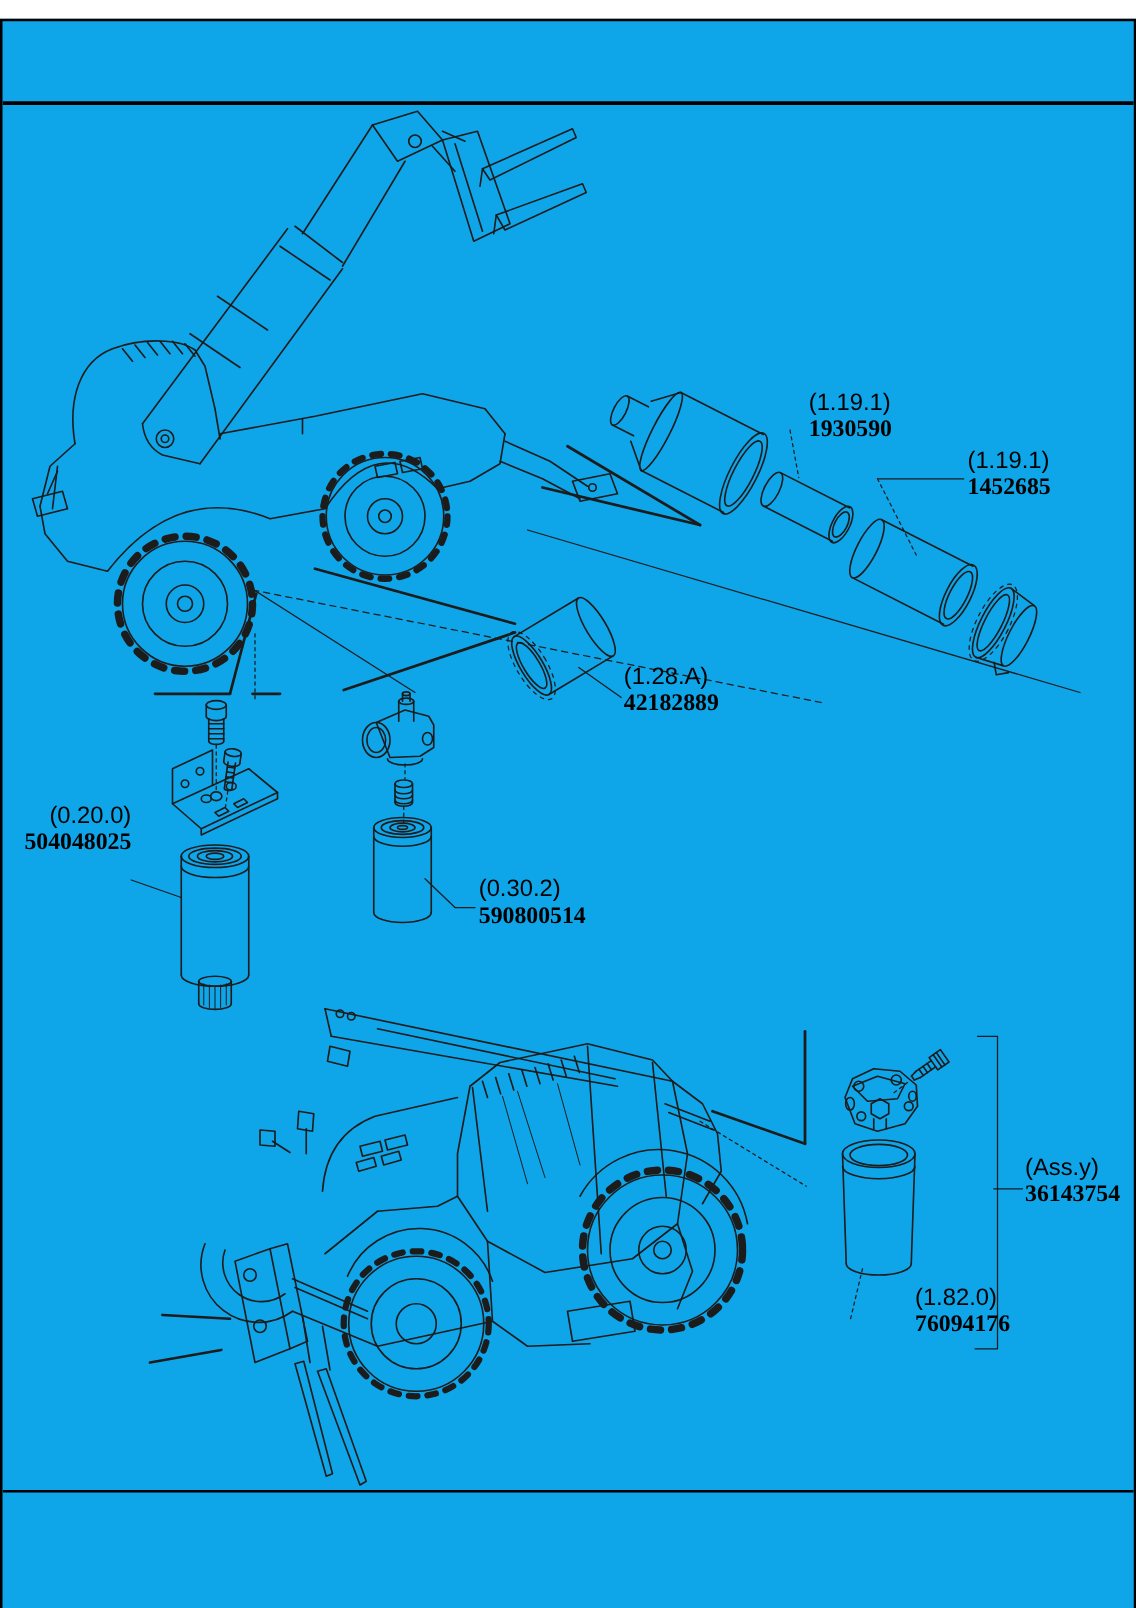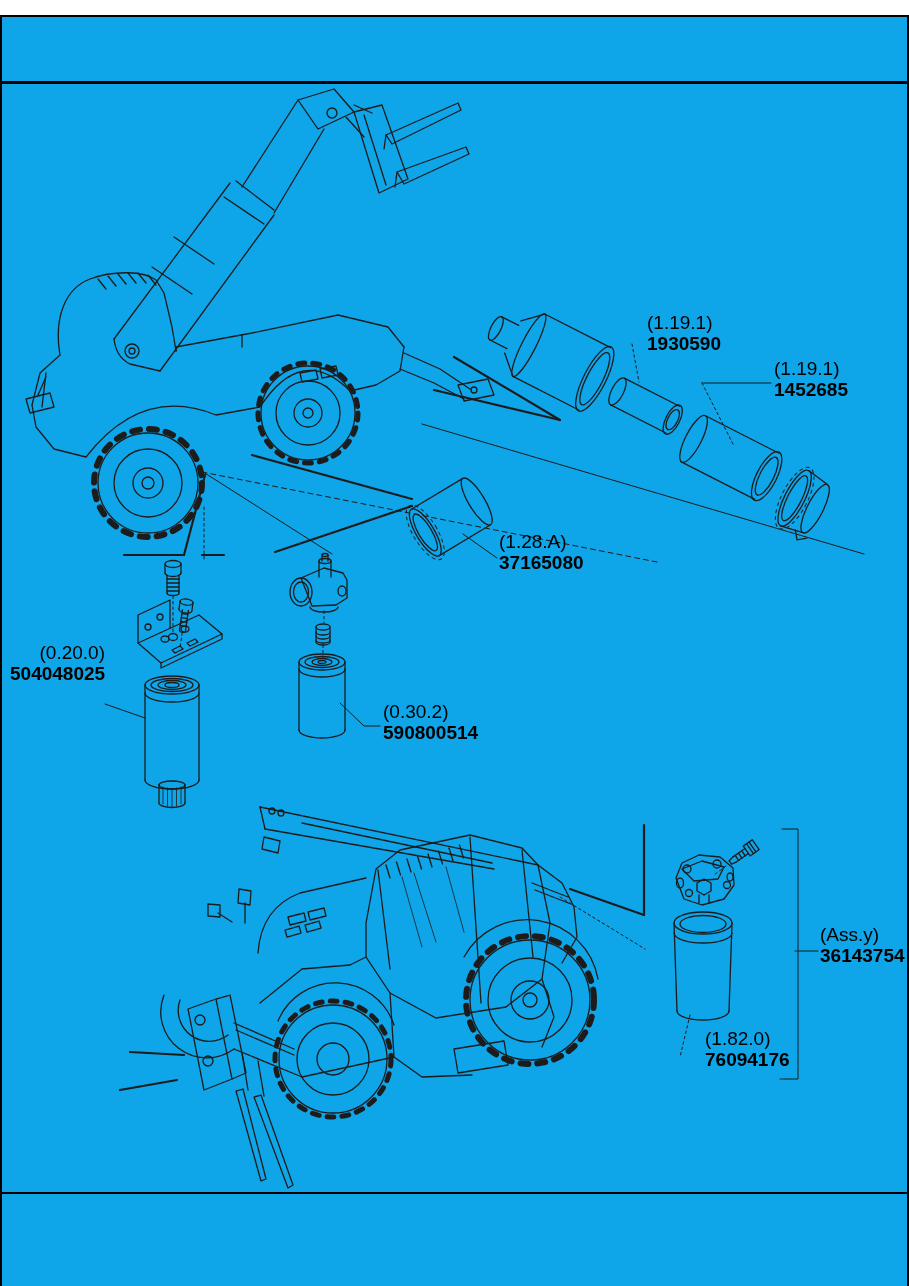--- a/index.html
+++ b/index.html
@@ -15,21 +15,21 @@
   svg.art .w1{stroke-width:1;}
   svg.art .w08{stroke-width:.8;}
   svg.art .w2{stroke-width:2.2;}
   svg.art .dash{stroke-dasharray:5 4;stroke-width:1;}
   svg.art .dot{stroke-dasharray:2.5 3;stroke-width:1;}
   svg.art .tread{stroke-width:6;stroke-dasharray:8 9;}
   svg.art .tread5{stroke-width:5;stroke-dasharray:7 8;}
   svg.art .rib{stroke-dasharray:3 4;stroke-width:1;}
   .label{position:absolute;color:#000;font-size:19px;line-height:21px;white-space:nowrap;}
   .label .ref{display:block;font-weight:normal;}
-  .label .num{display:block;font-weight:bold;}
+  .label .num{display:block;font-weight:bold;font-family:Liberation Serif, serif;}
   .label.right{text-align:right;}
 </style>
 </head>
 <body>
 
 <div class="page">
   <div class="band-top"></div>
   <div class="band-bottom"></div>
 
   <svg class="art" width="909" height="1286" viewBox="0 0 909 1286">
@@ -388,31 +388,31 @@
   <div class="label" style="left:645px;top:295px">
     <span class="ref">(1.19.1)</span>
     <span class="num">1930590</span>
   </div>
   <div class="label" style="left:772px;top:341px">
     <span class="ref">(1.19.1)</span>
     <span class="num">1452685</span>
   </div>
   <div class="label" style="left:497px;top:514px">
     <span class="ref">(1.28.A)</span>
-    <span class="num">37165080</span>
+    <span class="num">42182889</span>
   </div>
   <div class="label right" style="left:8px;top:625px;width:95px">
     <span class="ref">(0.20.0)</span>
     <span class="num">504048025</span>
   </div>
   <div class="label" style="left:381px;top:684px">
     <span class="ref">(0.30.2)</span>
     <span class="num">590800514</span>
   </div>
   <div class="label" style="left:818px;top:907px">
     <span class="ref">(Ass.y)</span>
     <span class="num">36143754</span>
   </div>
-  <div class="label" style="left:703px;top:1011px">
+  <div class="label" style="left:730px;top:1011px">
     <span class="ref">(1.82.0)</span>
     <span class="num">76094176</span>
   </div>
 </div>
 
 </body></html>

